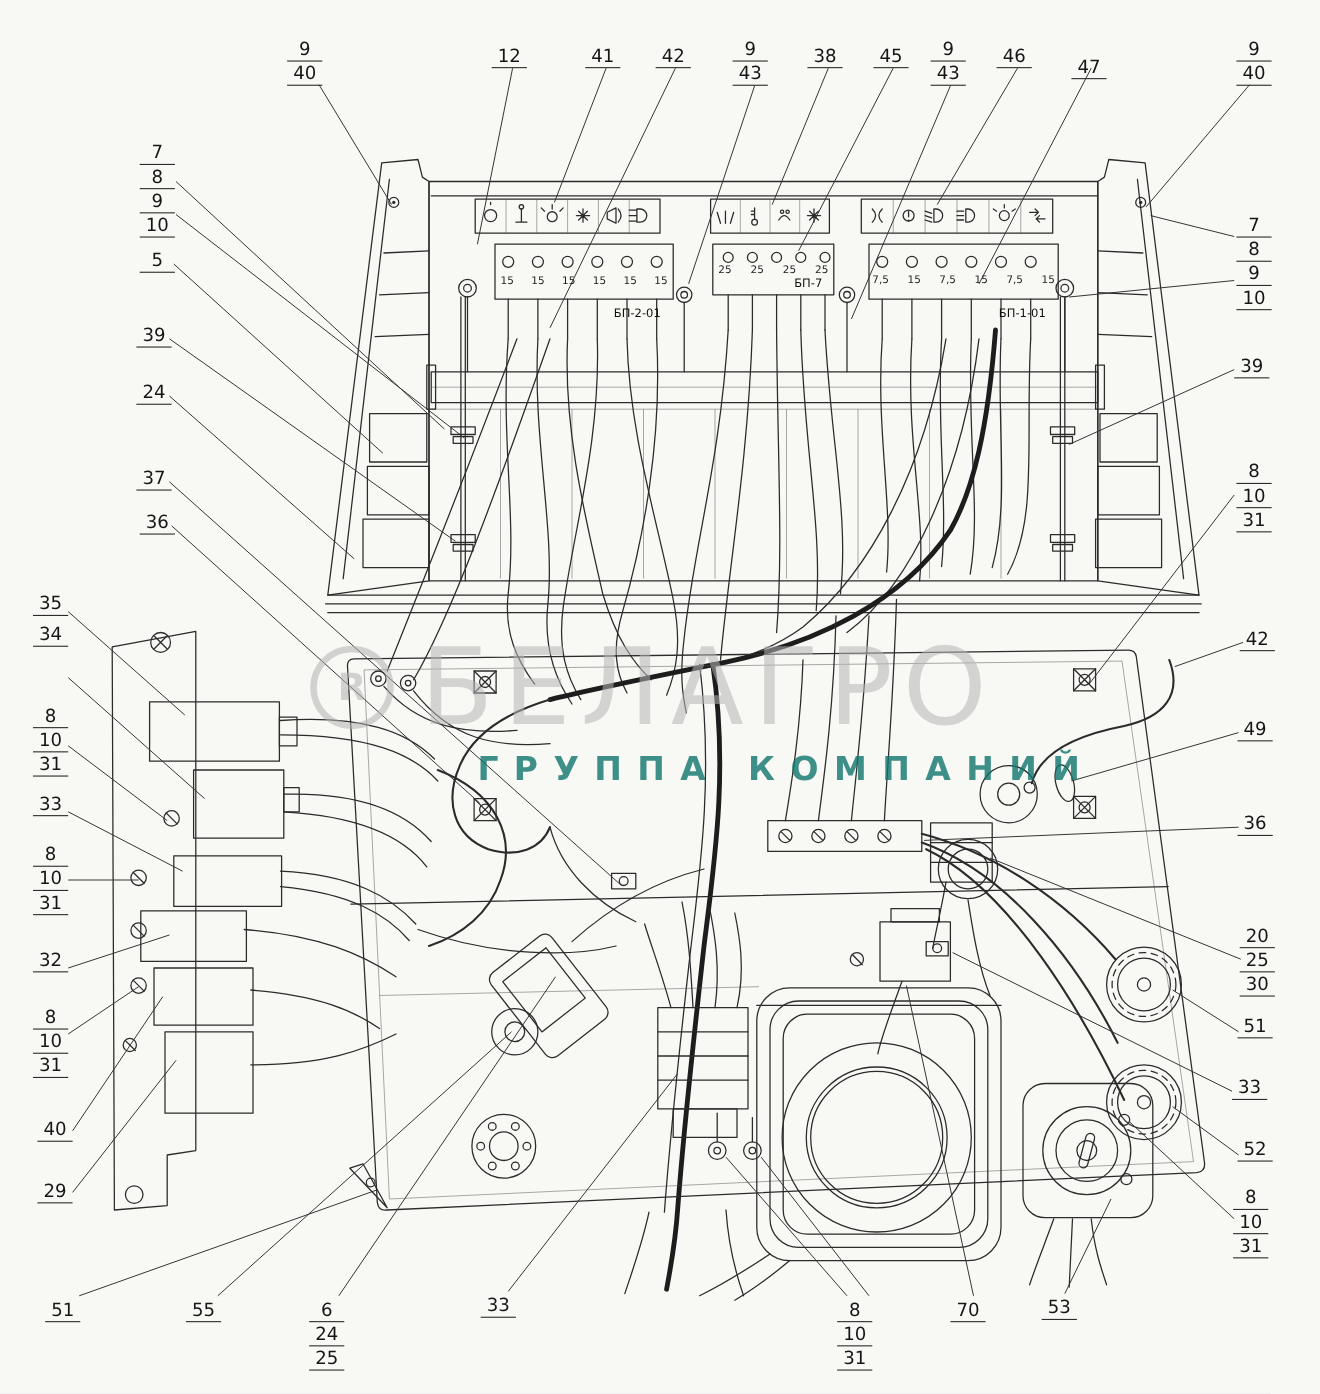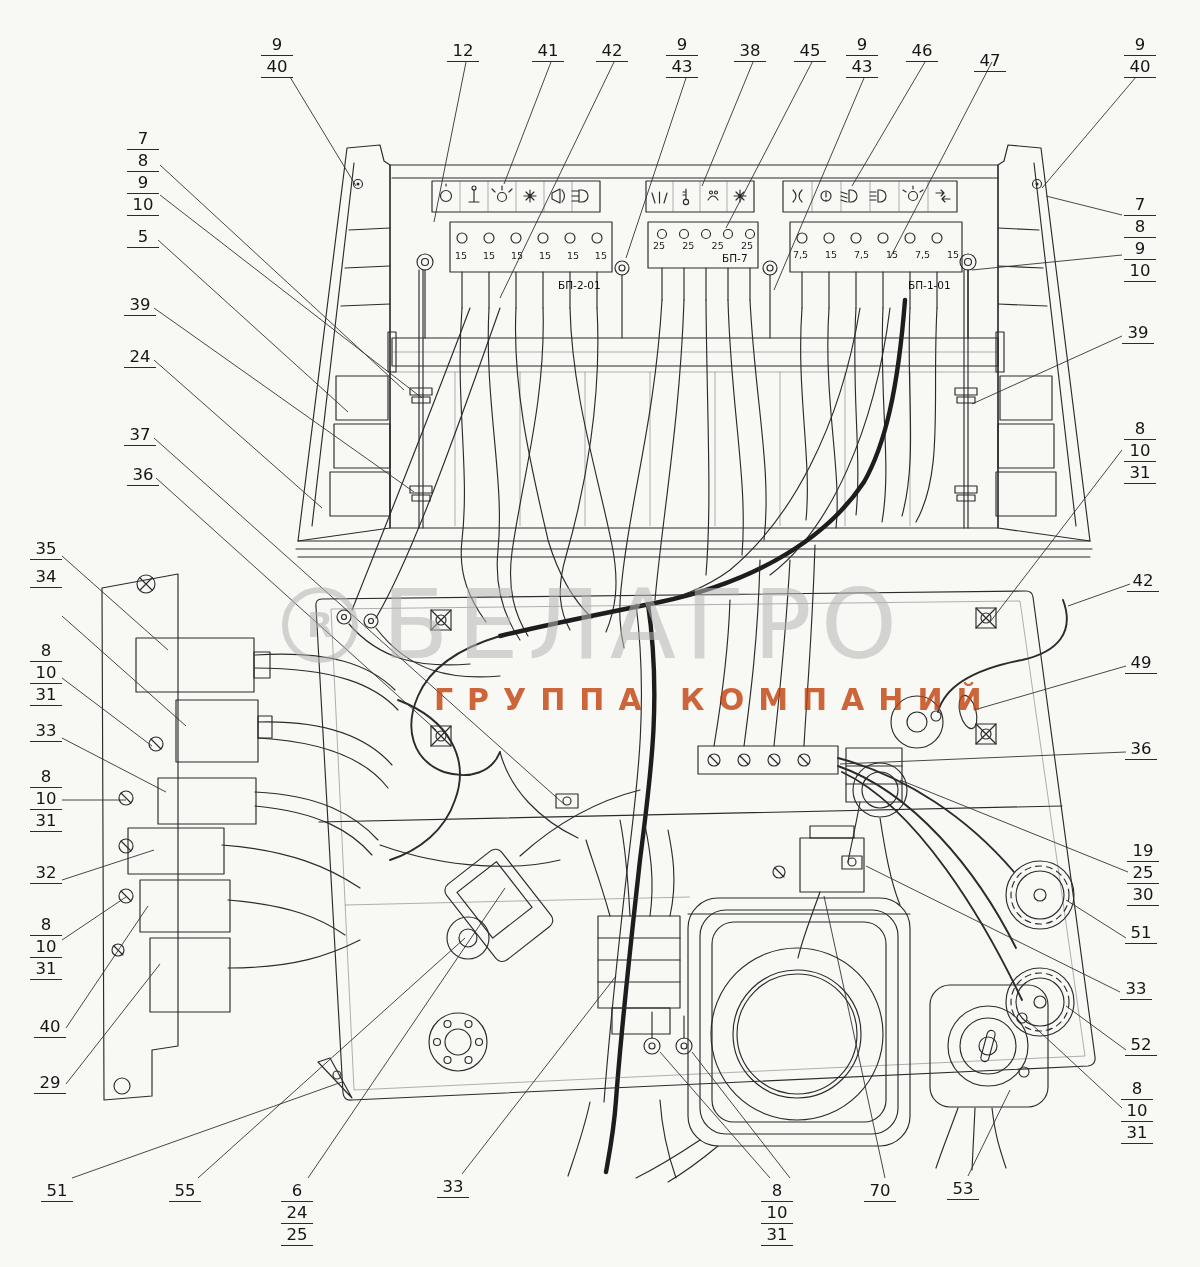--- a/index.html
+++ b/index.html
@@ -21,21 +21,21 @@
            font-size:9.5px;color:#1c1c1c;z-index:4;}
   .fuse-num{display:block;}
   .blklabel{position:absolute;font-size:10.5px;color:#101010;z-index:4;}
   
   .watermark{position:absolute;left:282px;top:576px;display:flex;align-items:center;gap:24px;
              z-index:6;pointer-events:none;opacity:.55;}
   .wm-r{width:64px;height:64px;border:6px solid #b3b3b3;border-radius:50%;color:#b3b3b3;
         display:flex;align-items:center;justify-content:center;font-size:34px;font-weight:bold;}
   .wm-brand{font-size:97px;font-weight:400;letter-spacing:9px;color:#b6b6b6;line-height:1;}
   .wm-sub{position:absolute;left:434px;top:682px;font-size:30px;font-weight:600;
-          letter-spacing:14px;color:#c2410c;z-index:6;pointer-events:none;opacity:.8;}
+          letter-spacing:14px;color:#0f766e;z-index:6;pointer-events:none;opacity:.8;}
 </style>
 </head>
 <body>
 
 <div class="stage">
 
 <svg width="1200" height="1267" viewBox="0 0 1200 1267">
 
   <g>
 
@@ -632,21 +632,21 @@
 <div class="callout" style="left:1143px;top:570px">
       <span class="co-line">42</span>
     </div>
 <div class="callout" style="left:1141px;top:652px">
       <span class="co-line">49</span>
     </div>
 <div class="callout" style="left:1141px;top:738px">
       <span class="co-line">36</span>
     </div>
 <div class="callout" style="left:1143px;top:840px">
-      <span class="co-line">19</span>
+      <span class="co-line">20</span>
       <span class="co-line">25</span>
       <span class="co-line">30</span>
     </div>
 <div class="callout" style="left:1141px;top:922px">
       <span class="co-line">51</span>
     </div>
 <div class="callout" style="left:1136px;top:978px">
       <span class="co-line">33</span>
     </div>
 <div class="callout" style="left:1141px;top:1034px">

